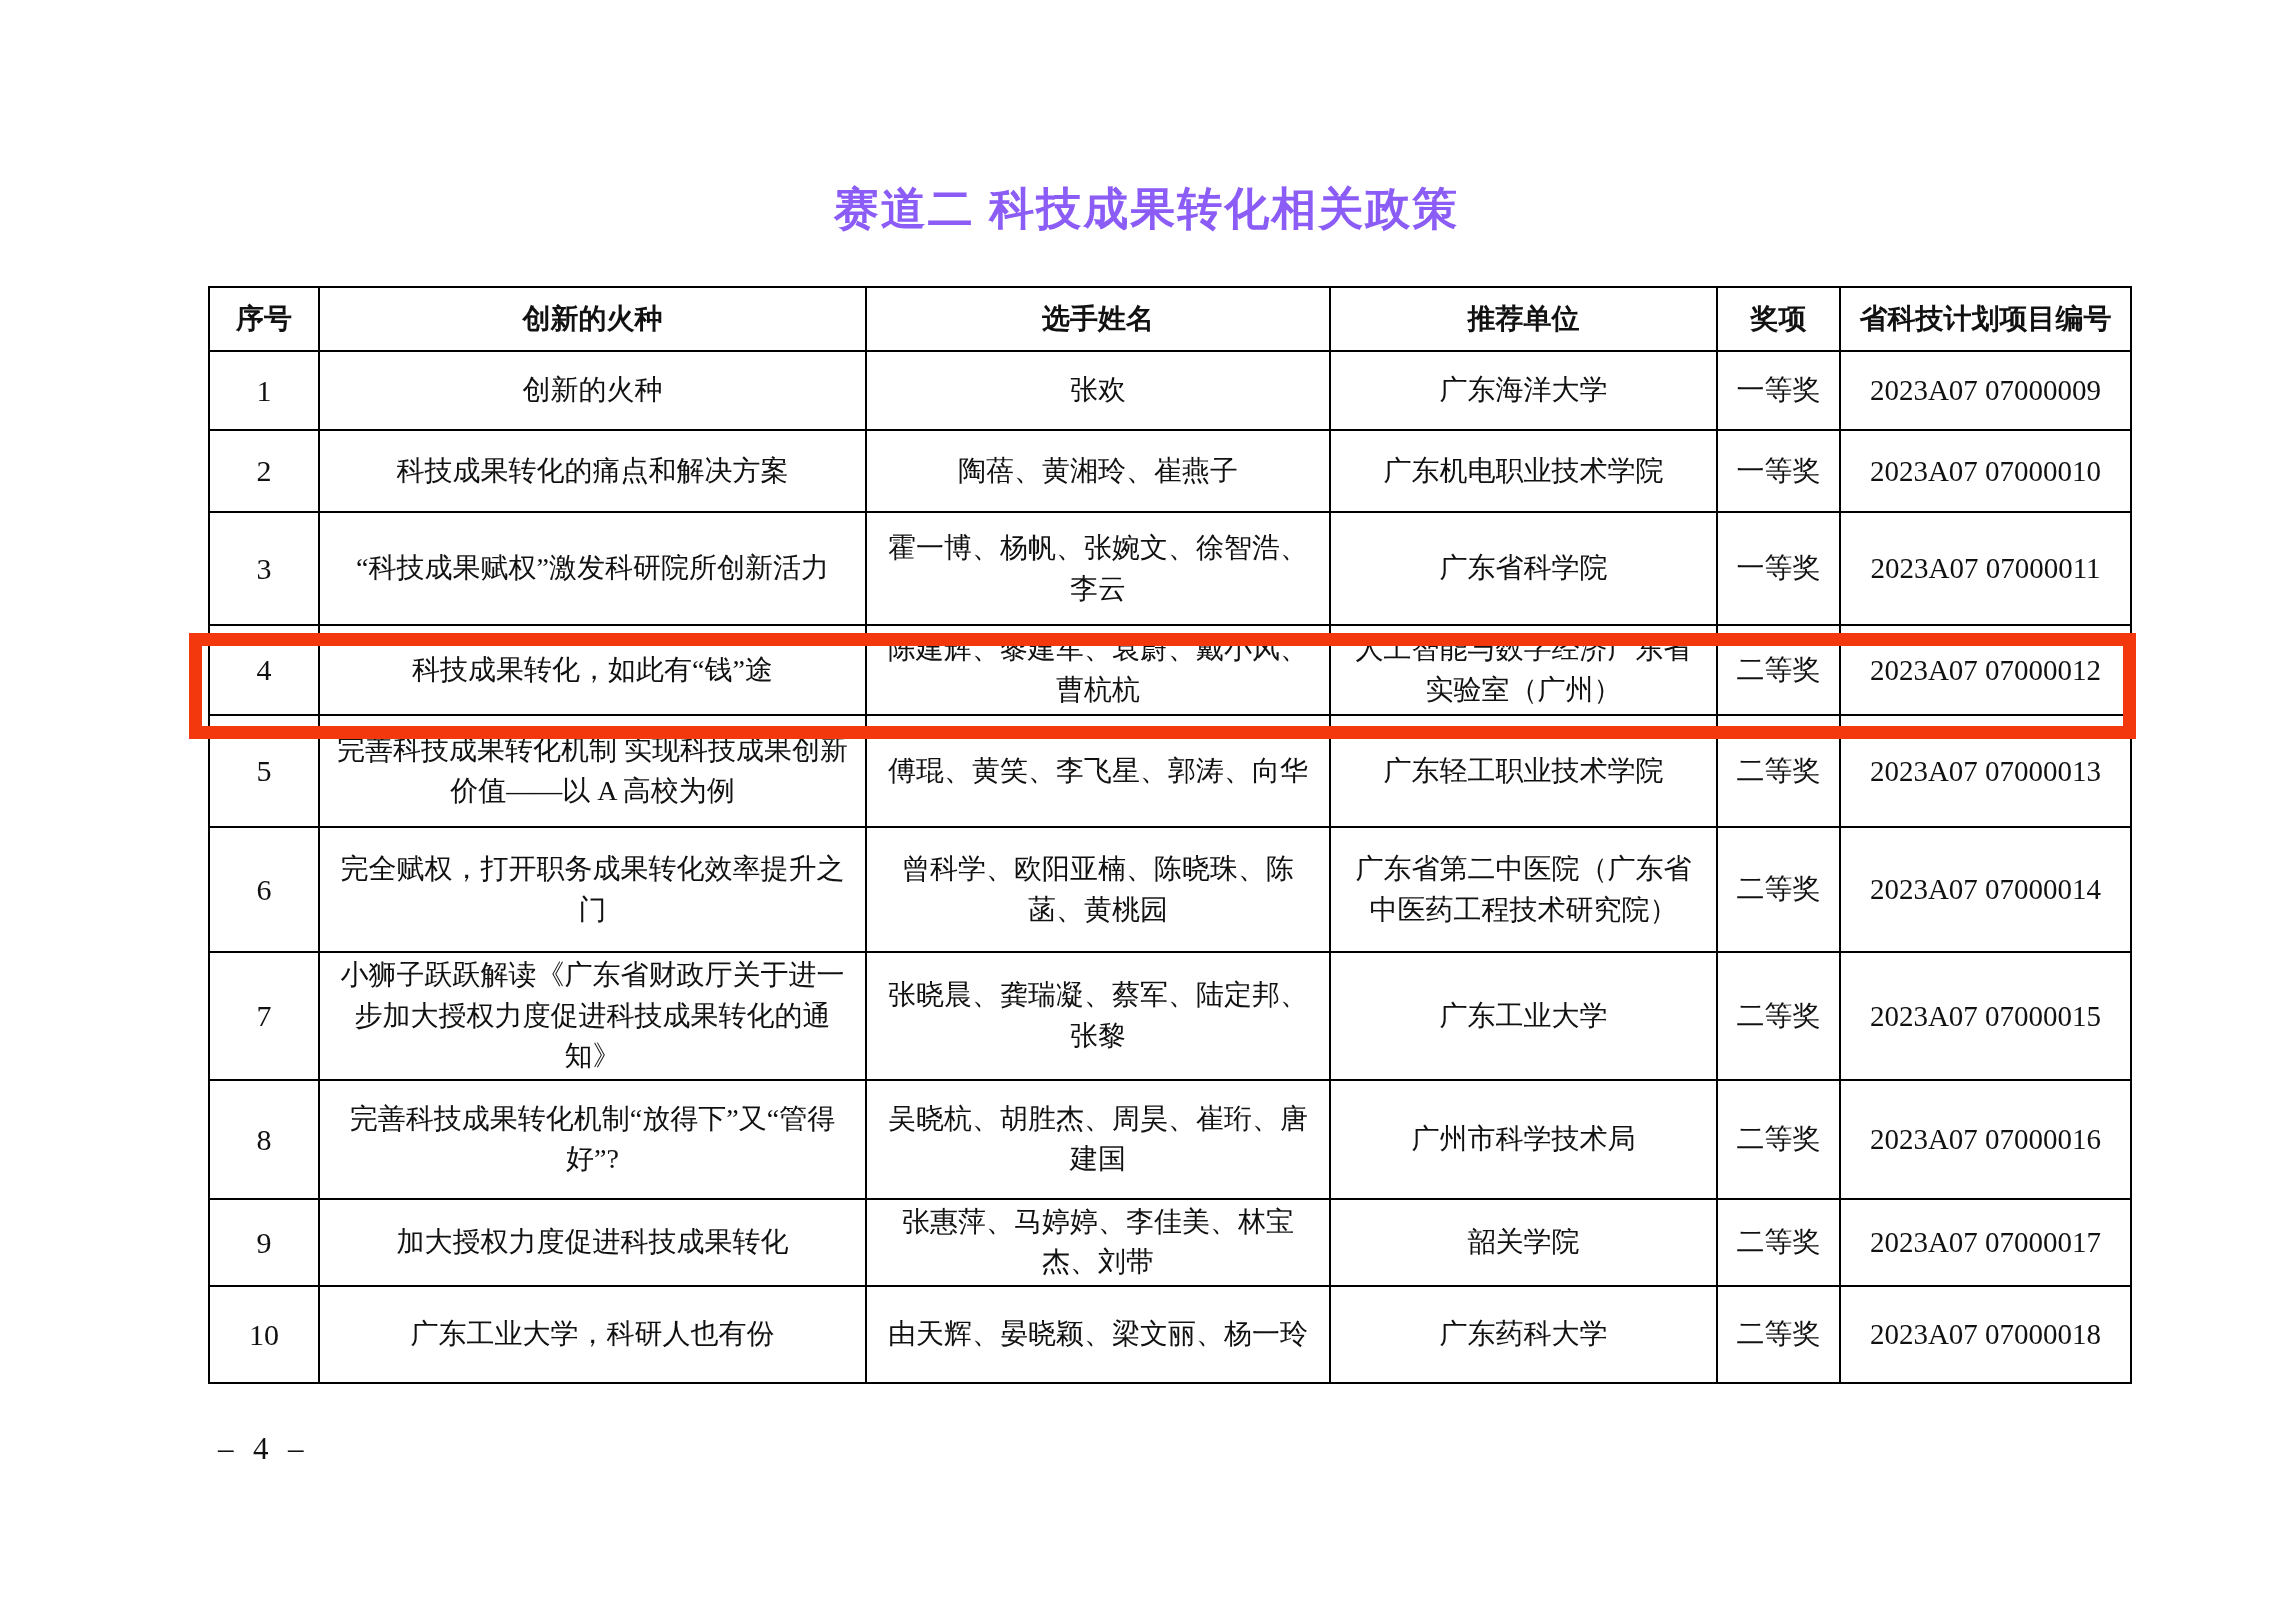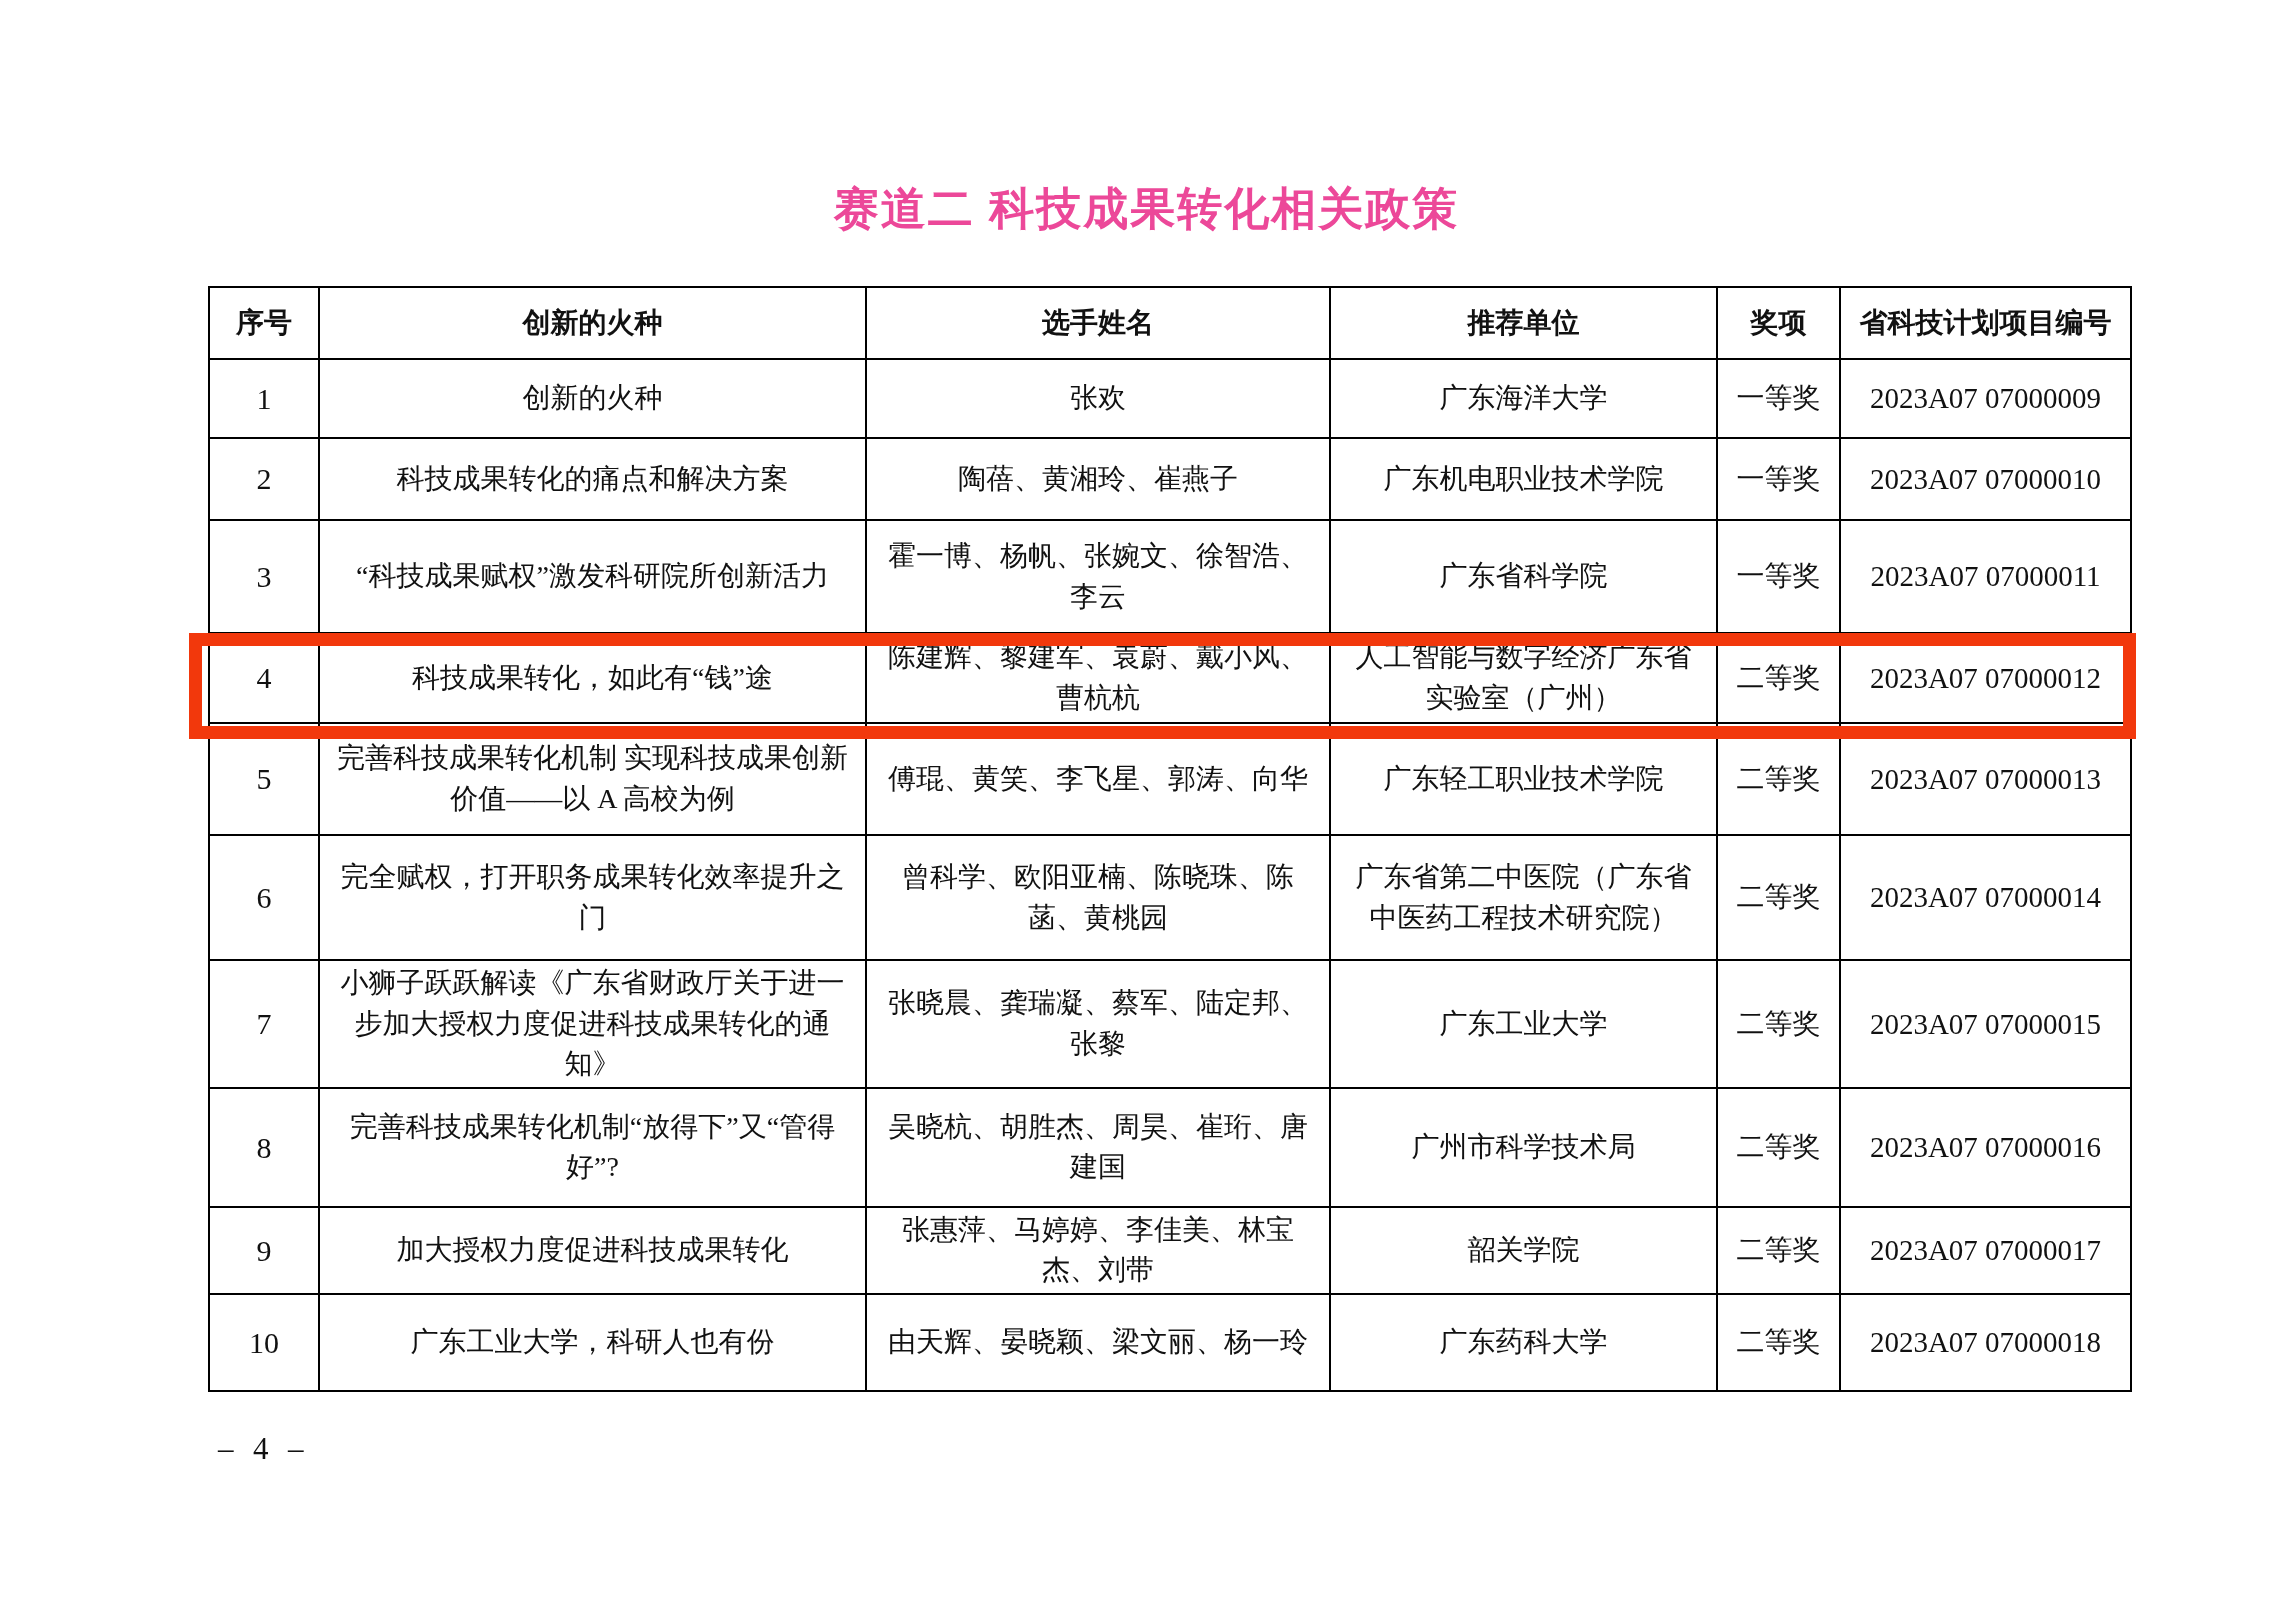--- a/index.html
+++ b/index.html
@@ -18,21 +18,21 @@
     position: absolute;
     top: 179px;
     left: 0;
     width: 100%;
     margin: 0;
     text-align: center;
     font-size: 45px;
     font-weight: bold;
     letter-spacing: 2px;
     font-family: "Liberation Sans", sans-serif;
-    color: #ec4899;
+    color: #8b5cf6;
   }
   table.results-table {
     position: absolute;
     left: 208px;
     top: 286px;
     width: 1921px;
     border-collapse: collapse;
     table-layout: fixed;
     background: #ffffff;
     border: 2.9px solid #000000;
@@ -68,21 +68,21 @@
   .results-table td.cell-award {
     padding: 2px 3.9px;
     text-align: center;
   }
   .results-table td.cell-project-id {
     font-size: 29px;
     white-space: nowrap;
     padding: 2px 5.9px;
     margin-top: 38px;
   }
-  thead tr { height: 72px; }
+  thead tr { height: 64px; }
   tbody tr:nth-child(1)  { height: 79px; }
   tbody tr:nth-child(2)  { height: 82px; }
   tbody tr:nth-child(3)  { height: 113px; }
   tbody tr:nth-child(4)  { height: 90px; }
   tbody tr:nth-child(5)  { height: 112px; }
   tbody tr:nth-child(6)  { height: 125px; }
   tbody tr:nth-child(7)  { height: 124px; }
   tbody tr:nth-child(8)  { height: 119px; }
   tbody tr:nth-child(9)  { height: 79px; }
   tbody tr:nth-child(10) { height: 97px; }

